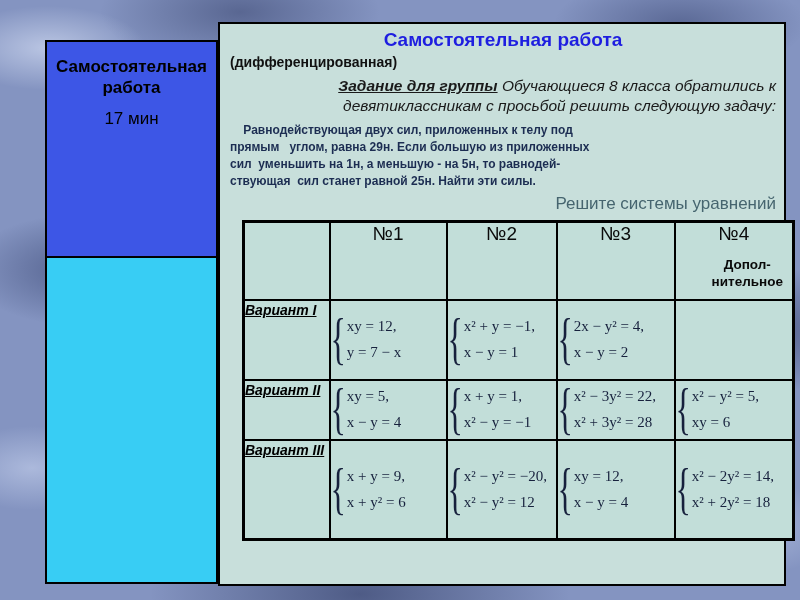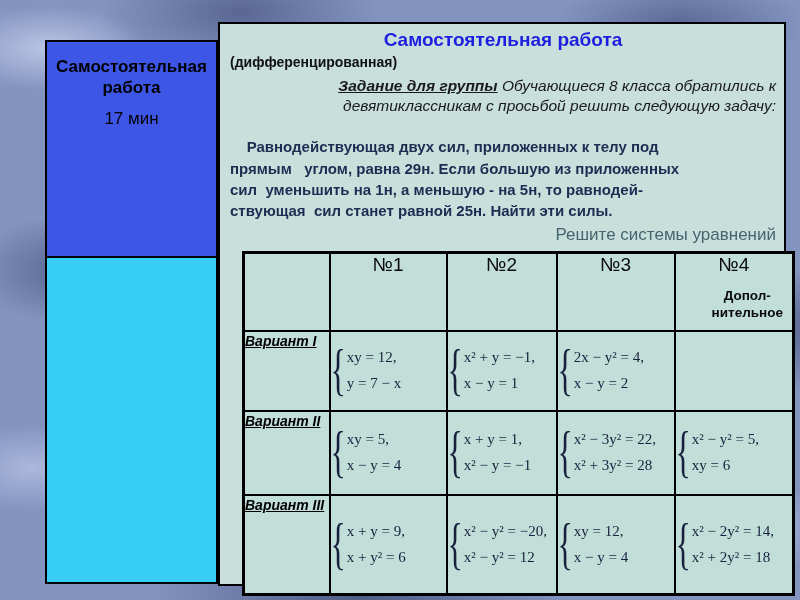--- a/index.html
+++ b/index.html
@@ -33,22 +33,22 @@
   .panel{
     position:absolute;left:218px;top:22px;width:568px;height:564px;
     border:2px solid #000;box-sizing:border-box;background:#c8dfdb;
     padding:3px 8px 0 10px;
   }
   .title{text-align:center;font-size:19px;font-weight:bold;color:#1e1ee0;margin-top:2px;}
   .subtitle{text-align:left;font-size:14px;font-weight:bold;color:#111;margin-top:3px;}
   .task{font-style:italic;font-size:15.5px;color:#1a1a1a;margin:6px 0 0 0;line-height:1.3;text-align:right;}
   .task-label{font-weight:bold;text-decoration:underline;}
   .problem{
-    white-space:pre;font-weight:bold;font-size:15px;color:#1c2d52;
-    line-height:1.42;margin-top:20px;
+    white-space:pre;font-weight:bold;font-size:12px;color:#1c2d52;
+    line-height:1.42;margin-top:6px;
   }
   .instruction{text-align:right;font-size:17px;color:#46656f;margin-top:4px;}
 
   table.eq-table{
     border-collapse:collapse;border:3px solid #000;margin:6px 0 0 12px;
     table-layout:fixed;width:550px;background:#c2ded9;
   }
   table.eq-table td,table.eq-table th{border:2px solid #000;padding:0;box-sizing:border-box;}
   th.head{vertical-align:top;padding-top:5px;font-weight:normal;font-size:19px;color:#0a0a0a;}
   .col4-note{font-weight:bold;font-size:13.5px;margin-top:12px;white-space:pre-line;line-height:1.25;padding-left:27px;}
@@ -124,21 +124,21 @@
           </td>
       <td class="eq-cell">
             <div class="sys">
               <span class="brace">{</span>
               <div class="eq">2x − y² = 4,
 x − y = 2</div>
             </div>
           </td>
       <td class="eq-cell"></td>
     </tr>
-    <tr style="height:84px">
+    <tr style="height:60px">
       <td class="var-cell"><span class="var-label">Вариант II</span></td>
       <td class="eq-cell">
             <div class="sys">
               <span class="brace">{</span>
               <div class="eq">xy = 5,
 x − y = 4</div>
             </div>
           </td>
       <td class="eq-cell">
             <div class="sys">

